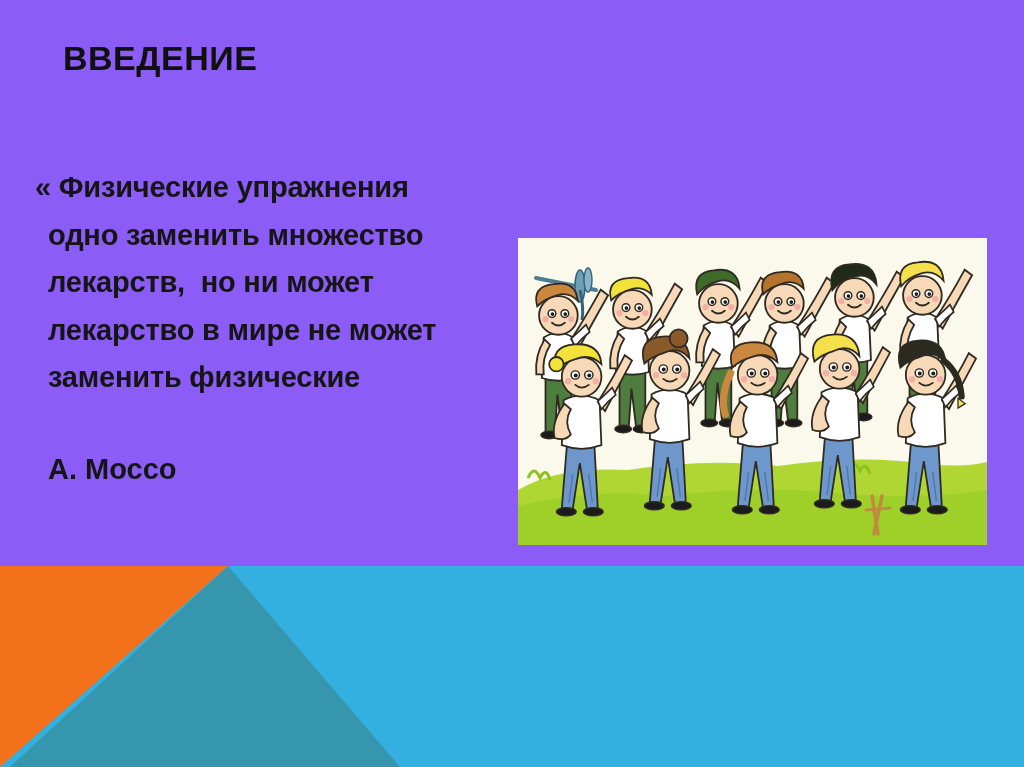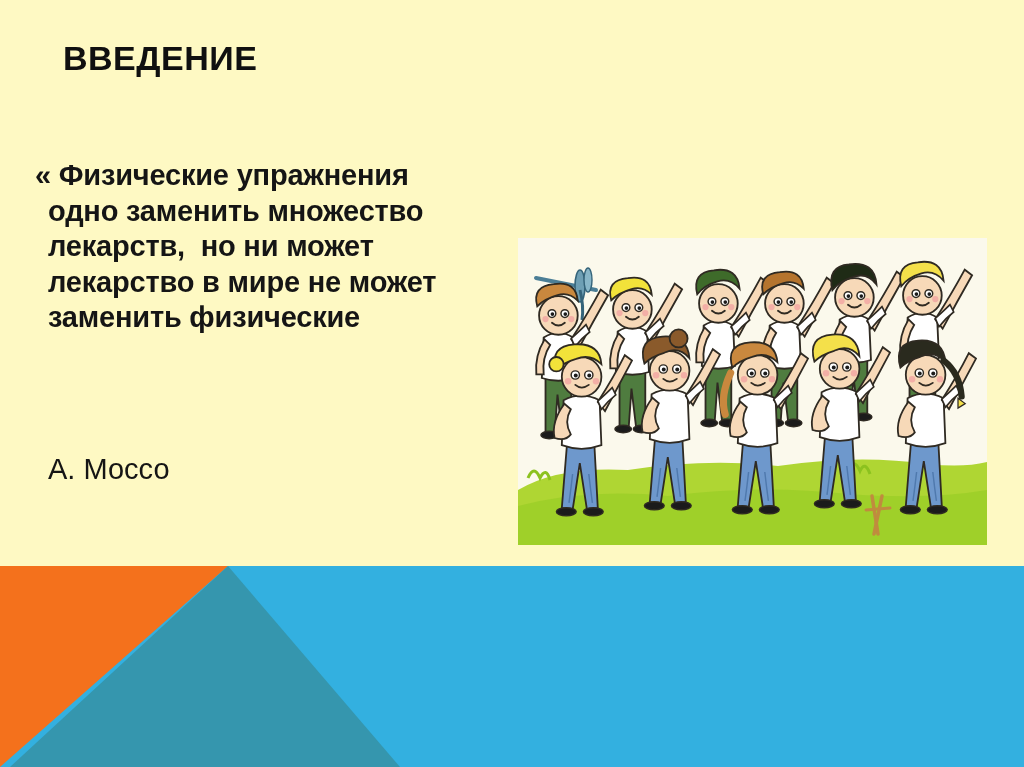--- a/index.html
+++ b/index.html
@@ -13,21 +13,21 @@
     height: 767px;
     position: relative;
     overflow: hidden;
     font-family: "Liberation Sans", "DejaVu Sans", sans-serif;
     -webkit-font-smoothing: antialiased;
   }
 
   .slide {
     position: absolute;
     inset: 0;
-    background: #fef9c3;
+    background: #8b5cf6;
   }
 
   
   .slide-title {
     position: absolute;
     left: 63px;
     top: 38px;
     font-size: 34px;
     line-height: 40px;
     font-weight: bold;
@@ -44,32 +44,33 @@
     top: 158px;
     width: 440px;
   }
   .quote-line {
     font-size: 29px;
     line-height: 35.6px;
     font-weight: bold;
     color: #151515;
     letter-spacing: -0.2px;
     white-space: pre;
+    margin-top: 12px;
   }
   .quote-line.indent {
     padding-left: 13px;
   }
 
   .attribution {
     position: absolute;
     left: 48px;
     top: 452px;
     font-size: 29px;
     line-height: 35px;
-    font-weight: normal;
+    font-weight: bold;
     color: #151515;
     white-space: pre;
   }
 
   
   .illustration {
     position: absolute;
     left: 518px;
     top: 238px;
     width: 469px;

